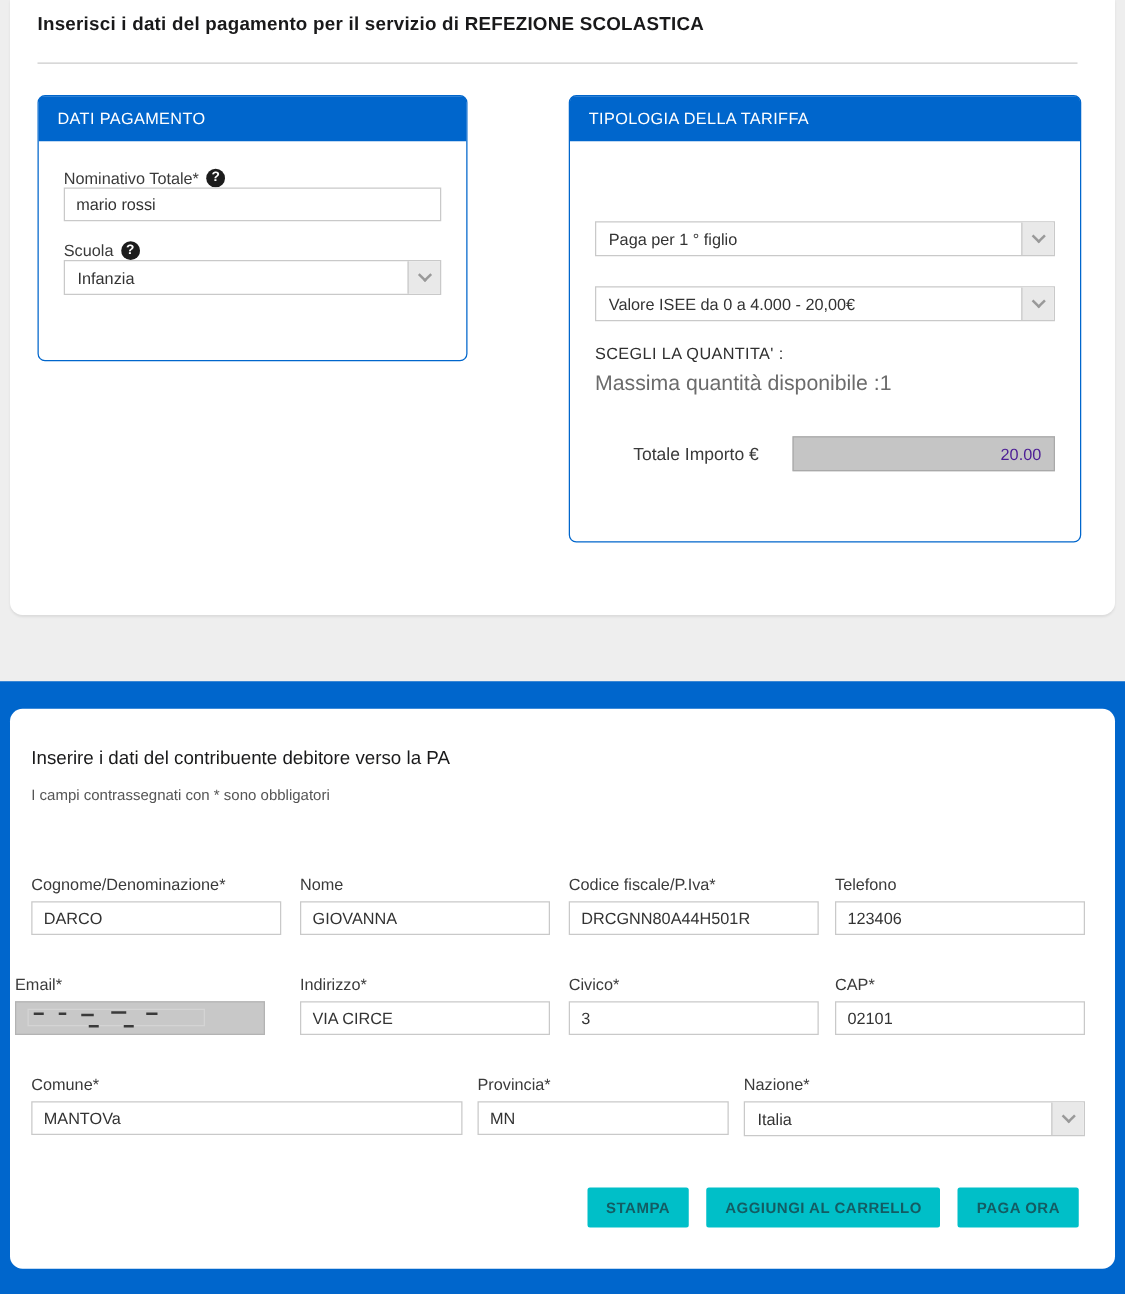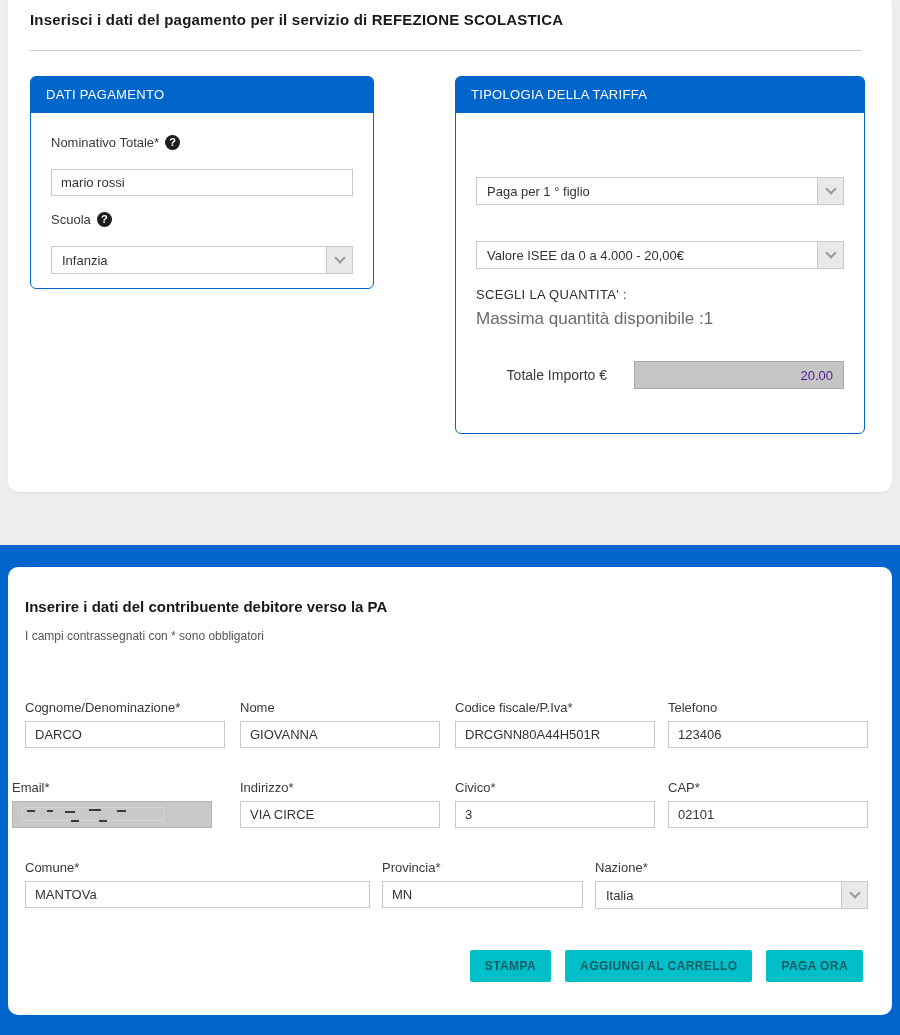--- a/index.html
+++ b/index.html
@@ -43,21 +43,21 @@
   .help-icon {
     display: inline-block; width: 15px; height: 15px; border-radius: 50%;
     background: #1c1c1c; color: #fff; font-size: 11px; font-weight: bold;
     text-align: center; line-height: 15px; flex: 0 0 auto;
   }
   .text-input {
     width: 100%; height: 27px; border: 1px solid #c9c9c9; background: #fff;
     font-family: "Liberation Sans", sans-serif; font-size: 13px;
     color: #333; padding: 0 9px; outline: none;
   }
-  .mt6  { margin-top: 19px; }
+  .mt6  { margin-top: 0; }
   .fake-select {
     height: 28px; border: 1px solid #c9c9c9; background: #fff;
     display: flex; align-items: center; position: relative; cursor: default;
   }
   .fake-select .sel-text {
     font-size: 13px; color: #333; padding-left: 10px; flex: 1 1 auto;
     white-space: nowrap; overflow: hidden;
   }
   .chevron-box {
     width: 26px; height: 100%; background: #e9e9e9;
@@ -84,21 +84,21 @@
   .blue-section {
     position: absolute; left: 0; top: 545px; width: 900px; height: 490px;
     background: #0066cc;
   }
   .bottom-card {
     position: absolute; left: 8px; top: 567px; width: 884px; height: 448px;
     background: #ffffff; border-radius: 10px;
   }
   .debtor-title {
     position: absolute; left: 17px; top: 31px;
-    font-size: 15px; font-weight: bold; color: #19191a;
+    font-size: 15px; font-weight: normal; color: #19191a;
   }
   .debtor-subtitle {
     position: absolute; left: 17px; top: 62px;
     font-size: 12px; color: #555555;
   }
   .fgroup { position: absolute; }
   .fgroup .field-label { margin-bottom: 6px; }
   .redacted-input {
     width: 100%; height: 27px; background: #c8c8c8; border: 1px solid #b3b3b3;
     position: relative; overflow: hidden;
@@ -149,21 +149,21 @@
 
   <div class="panel panel-right">
     <div class="panel-header">TIPOLOGIA DELLA TARIFFA</div>
     <div class="panel-body">
       <div class="fake-select" style="margin-top:64px">
         <span class="sel-text">Paga per 1 ° figlio</span>
         <span class="chevron-box">
             <span class="chevron"></span>
           </span>
       </div>
-      <div class="fake-select" style="margin-top:36px">
+      <div class="fake-select" style="margin-top:24px">
         <span class="sel-text">Valore ISEE da 0 a 4.000 - 20,00€</span>
         <span class="chevron-box">
             <span class="chevron"></span>
           </span>
       </div>
       <div class="qty-heading">SCEGLI LA QUANTITA' :</div>
       <div class="qty-max">Massima quantità disponibile :1</div>
       <div class="total-row">
         <span class="total-label">Totale Importo €</span>
         <input class="total-input" type="text" readonly="" value="20.00" style="">

